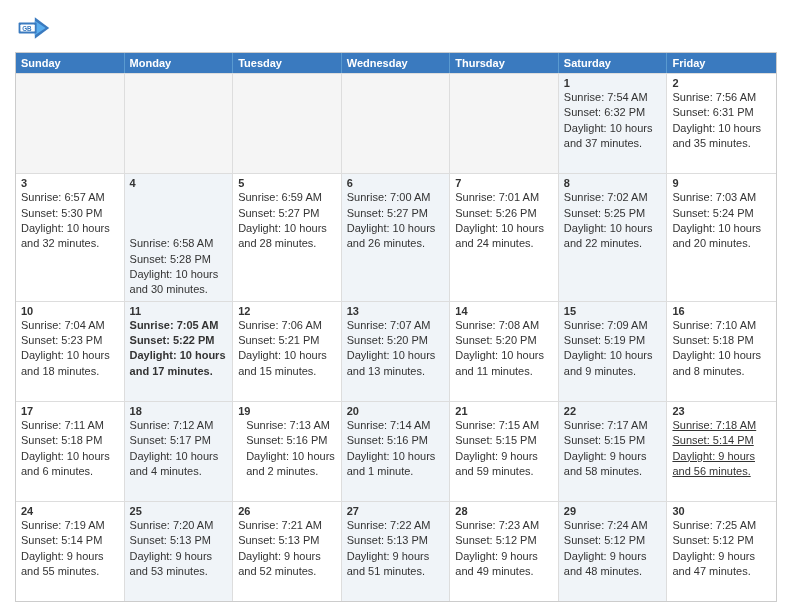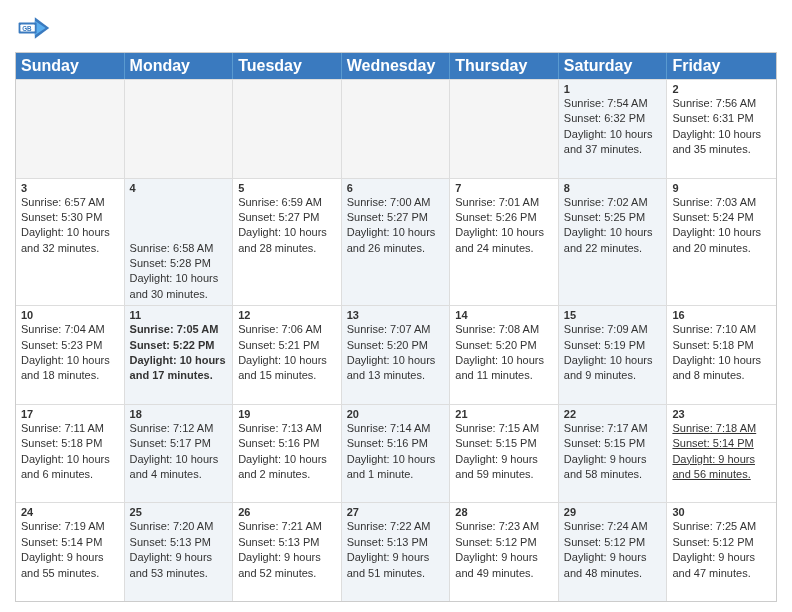--- a/index.html
+++ b/index.html
@@ -60,21 +60,21 @@
       border: 1px solid #ccc;
     }
     .cal-header {
       display: grid;
       grid-template-columns: repeat(7, 1fr);
       background: #3a7abf;
     }
     .cal-header-cell {
       color: white;
       font-weight: bold;
-      font-size: 16px;
+      font-size: 11px;
       padding: 4px 5px;
       border-right: 1px solid #5a9ad0;
       text-align: left;
     }
     .cal-header-cell:last-child { border-right: none; }
     .cal-body {
       flex: 1;
       display: flex;
       flex-direction: column;
     }
@@ -275,21 +275,21 @@
           </div>
           <div class="cal-cell alt-bg">
             <div class="day-num">18</div>
             <div class="cell-text" style="white-space: pre-line;">Sunrise: 7:12 AM
 Sunset: 5:17 PM
 Daylight: 10 hours
 and 4 minutes.</div>
           </div>
           <div class="cal-cell">
             <div class="day-num">19</div>
-            <div class="cell-text" style="white-space: pre-line;">Sunrise: 7:13 AM
+            <div class="cell-text" style="white-space: pre-line; margin-left: 8px;">Sunrise: 7:13 AM
 Sunset: 5:16 PM
 Daylight: 10 hours
 and 2 minutes.</div>
           </div>
           <div class="cal-cell alt-bg">
             <div class="day-num">20</div>
             <div class="cell-text" style="white-space: pre-line;">Sunrise: 7:14 AM
 Sunset: 5:16 PM
 Daylight: 10 hours
 and 1 minute.</div>

